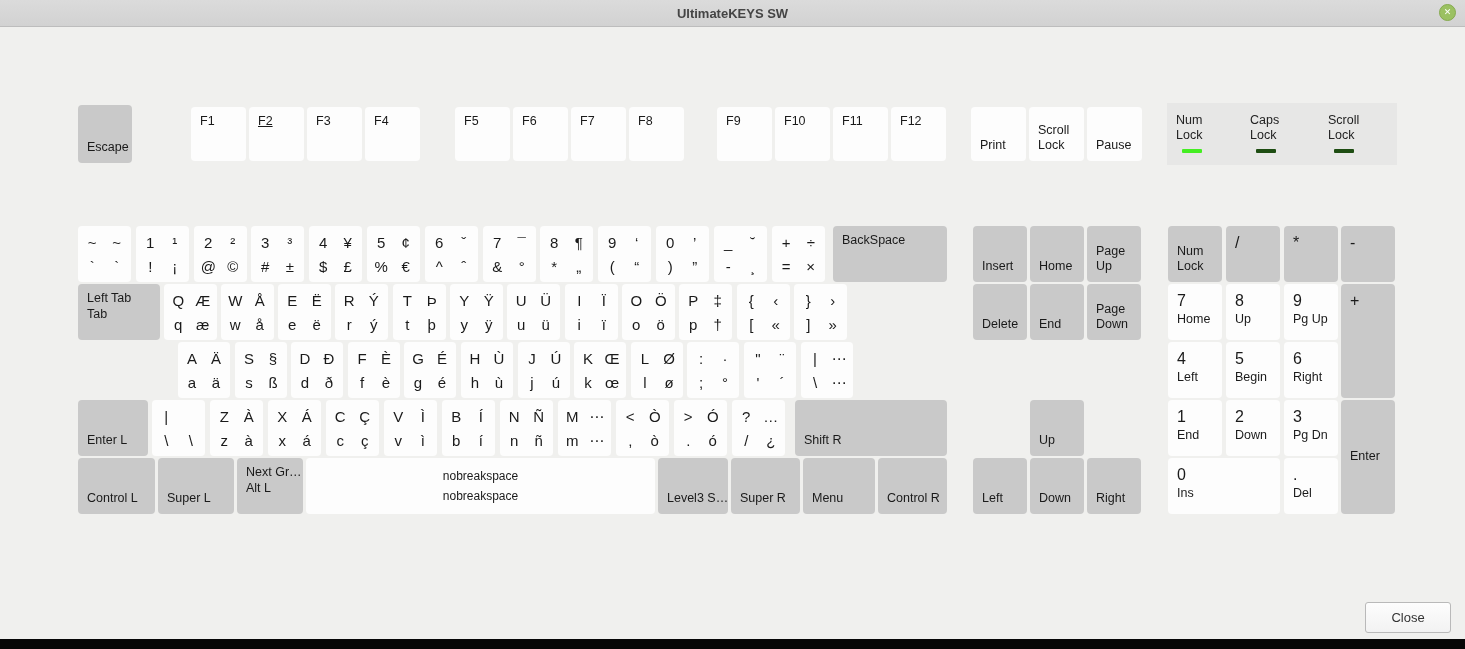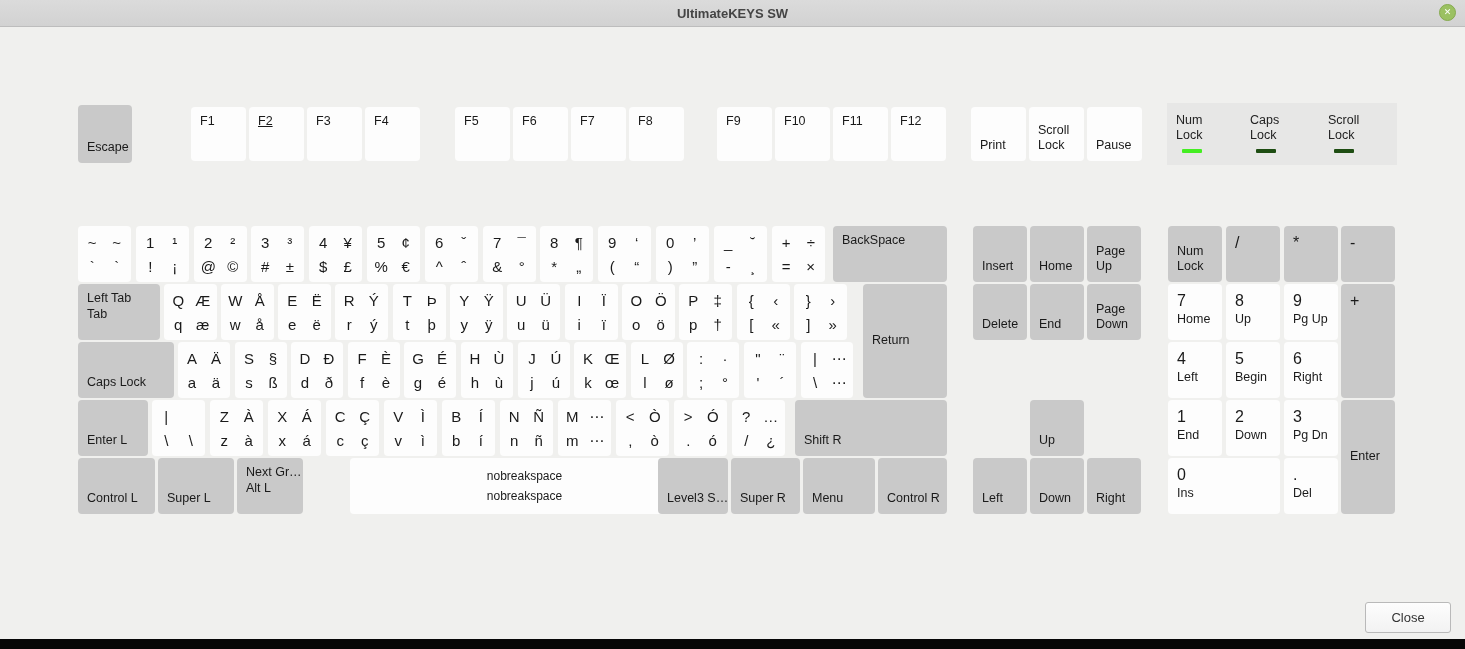--- a/index.html
+++ b/index.html
@@ -23,21 +23,21 @@
   }
   .keyboard { position:absolute; inset:0; }
   .key { position:absolute; box-sizing:border-box; border-radius:4px; font-size:12.5px; }
   .key.white { background:#fdfdfd; }
   .key.gray  { background:#c9c9c9; }
   .key.bl,.key.tl,.key.cl,.key.between,.key.center { display:flex; flex-direction:column; padding:7px 9px; }
   .key.bl { justify-content:flex-end; }
   .key.tl { justify-content:flex-start; }
   .key.cl { justify-content:center; }
   .key.between { justify-content:flex-start; }
-  .key.center { justify-content:center; align-items:center; gap:5px; font-size:12px;margin-left:44px; }
+  .key.center { justify-content:center; align-items:center; gap:5px; font-size:12px; }
   .ln { line-height:1.25; white-space:nowrap; }
   .key.digits .ln:first-child { font-size:16px; margin-bottom:1px; }
   .key.grid {
     display:grid; grid-template-columns:1fr 1fr; grid-template-rows:1fr 1fr;
     justify-items:center; align-items:center; padding:4px 2px; font-size:15px;
   }
   .g { line-height:1; }
   .led-panel { position:absolute; left:1167px; top:103px; width:230px; height:62px; background:#e7e7e6; }
   .led { position:absolute; top:10px; font-size:12.5px; line-height:1.18; color:#222; }
   .led-bar { width:20px; height:4px; border-radius:1px; margin:6px 0 0 6px; }
@@ -257,26 +257,20 @@
       <span class="g">‹</span>
       <span class="g">[</span>
       <span class="g">«</span>
     </div>
     <div class="key white grid" style="left: 794px; top: 284px; width: 53px; height: 56px;">
       <span class="g">}</span>
       <span class="g">›</span>
       <span class="g">]</span>
       <span class="g">»</span>
     </div>
-    <div class="key gray cl" style="left: 863px; top: 284px; width: 84px; height: 114px;">
-      <div class="ln">Return</div>
-    </div>
-    <div class="key gray bl" style="left: 78px; top: 342px; width: 96px; height: 56px;">
-      <div class="ln">Caps Lock</div>
-    </div>
     <div class="key white grid" style="left: 178px; top: 342px; width: 52px; height: 56px;">
       <span class="g">A</span>
       <span class="g">Ä</span>
       <span class="g">a</span>
       <span class="g">ä</span>
     </div>
     <div class="key white grid" style="left: 235px; top: 342px; width: 52px; height: 56px;">
       <span class="g">S</span>
       <span class="g">§</span>
       <span class="g">s</span>

